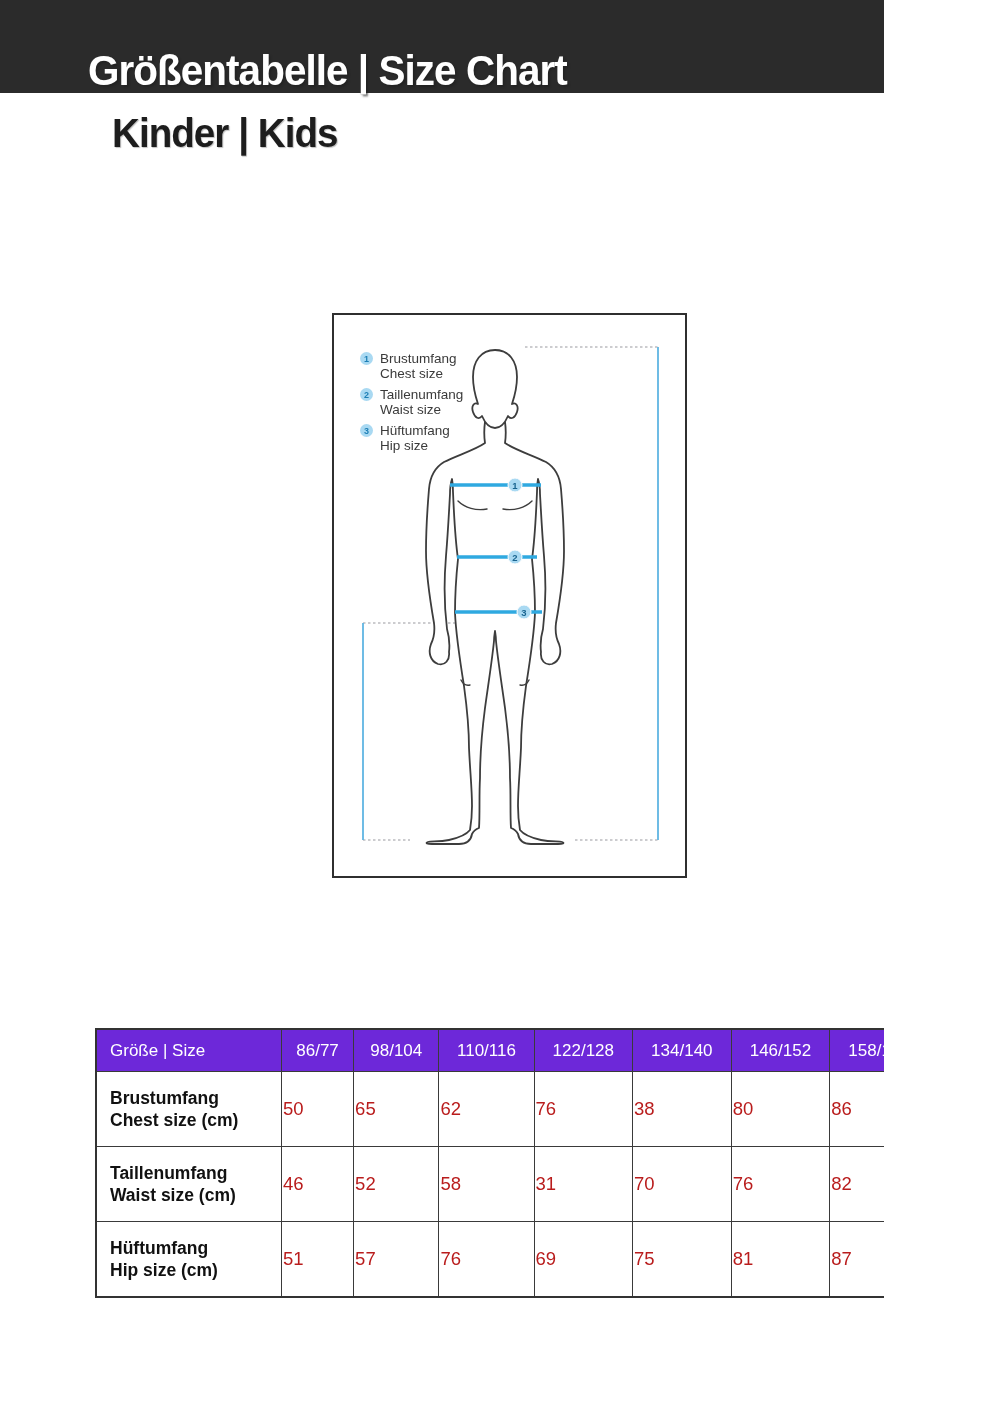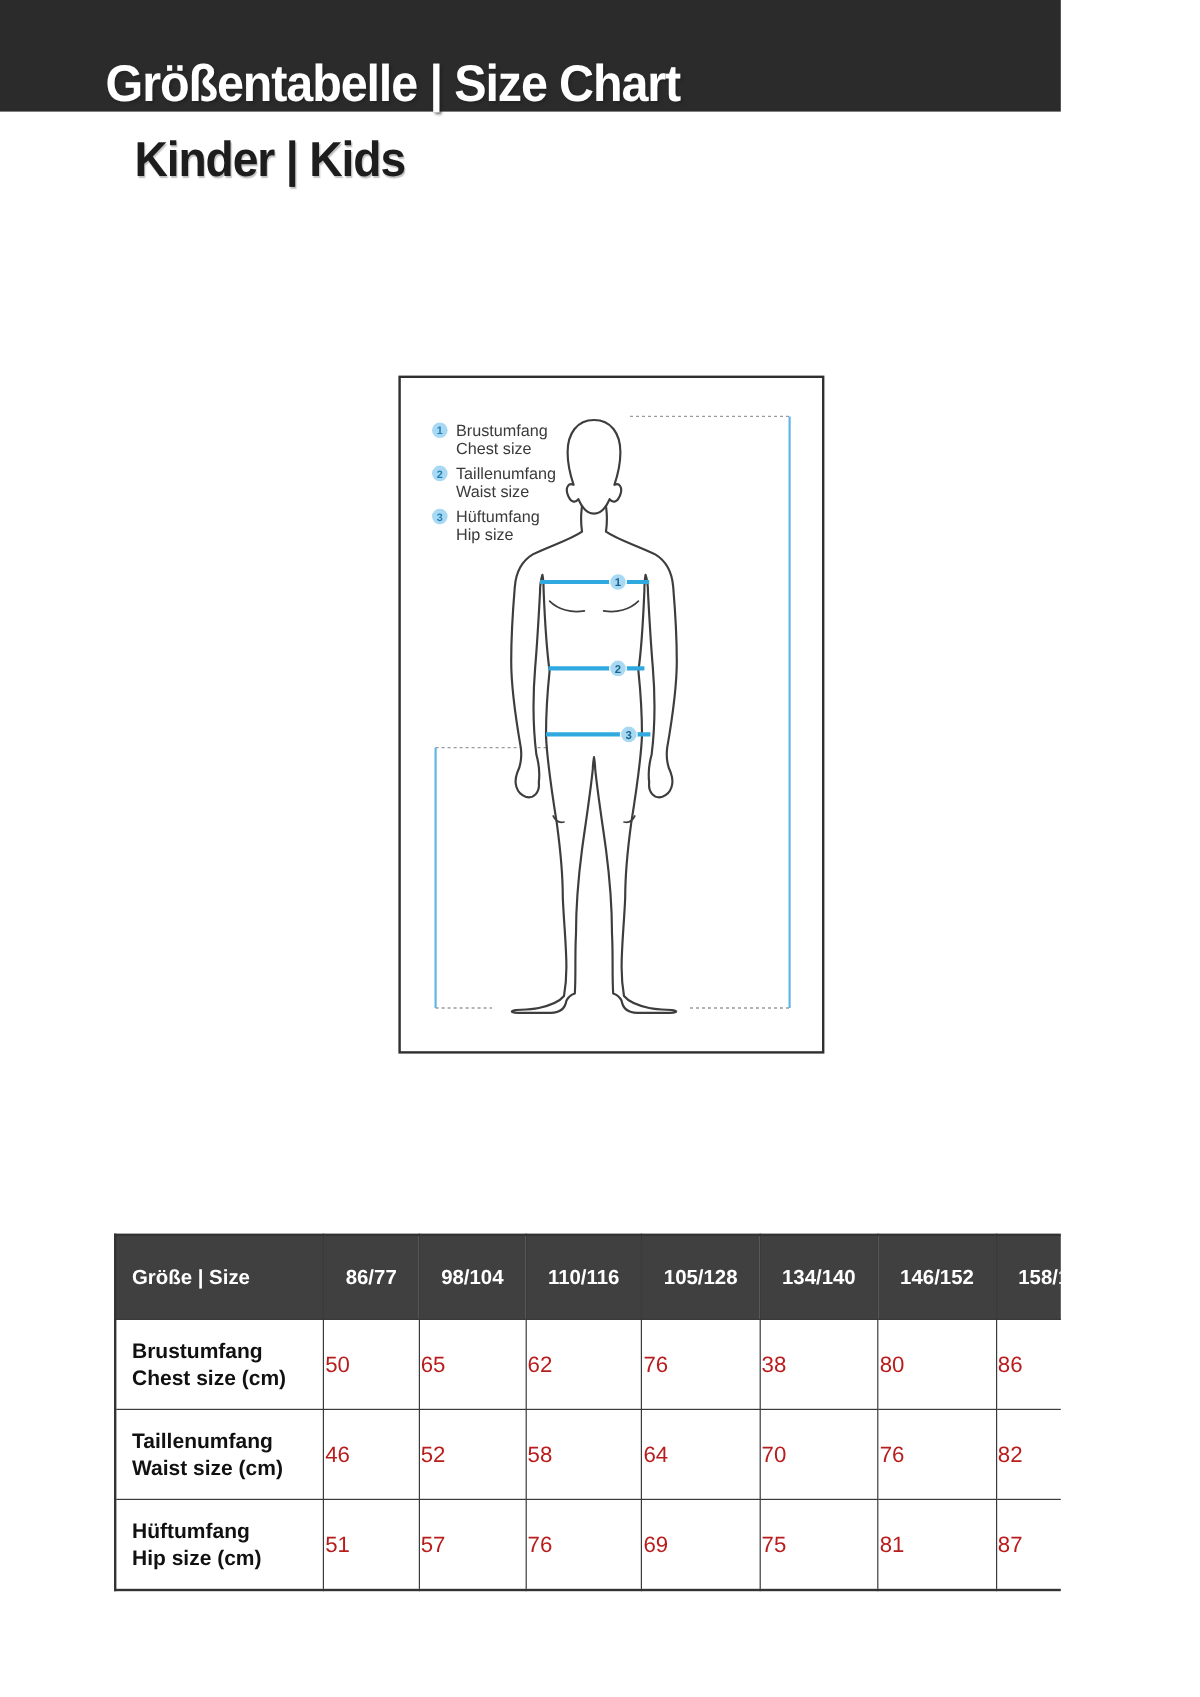--- a/index.html
+++ b/index.html
@@ -23,22 +23,22 @@
   .figure-box svg{position:absolute;left:0;top:0;}
   .legend{position:absolute;left:26px;top:36px;}
   .legend-item{display:flex;gap:7px;margin-bottom:6px;}
   .legend-badge{flex:0 0 auto;width:13px;height:13px;border-radius:50%;background:#a9d9f2;
         color:#1d7fb5;font-size:9px;font-weight:bold;display:flex;align-items:center;
         justify-content:center;margin-top:1px;}
   .legend-text{font-size:13.5px;line-height:15px;color:#3a3a3a;}
   .size-table{position:absolute;left:95px;top:1028px;width:835px;border-collapse:collapse;
         border:2px solid #333;}
   .size-table th,.size-table td{border:1px solid #3a3a3a;}
-  .size-table th{background:#404040;color:#fff;font-size:17px;font-weight:bold;height:33px;
-        text-align:center;padding:18px;}
+  .size-table th{background:#6d28d9;color:#fff;font-size:17px;font-weight:normal;height:33px;
+        text-align:center;padding:4px;}
   .size-table th.first{text-align:left;padding-left:13px;width:167px;}
   .size-table td{height:72px;background:#fff;}
   .row-label{font-weight:bold;font-size:17.5px;line-height:1.28;color:#111;padding-left:13px;}
   .cell-value{text-align:left;font-size:18.5px;font-weight:400;color:#b91c1c;margin-top:32px;}
   svg text.marker-num{font-size:9.5px;font-weight:bold;fill:#19648f;text-anchor:middle;
         font-family:"Liberation Sans",sans-serif;}
 </style>
 </head>
 <body>
 
@@ -131,21 +131,21 @@
     </div>
   </div>
 
   <table class="size-table">
     <tbody>
         <tr>
       <th class="first">Größe | Size</th>
       <th>86/77</th>
       <th>98/104</th>
       <th>110/116</th>
-      <th>105/128</th>
+      <th>122/128</th>
       <th>134/140</th>
       <th>146/152</th>
       <th>158/164</th>
     </tr>
     <tr>
       <td class="row-label">
         <span>Brustumfang</span><br>
         <span>Chest size (cm)</span>
       </td>
       <td class="cell-value">50</td>
@@ -157,21 +157,21 @@
       <td class="cell-value">86</td>
     </tr>
     <tr>
       <td class="row-label">
         <span>Taillenumfang</span><br>
         <span>Waist size (cm)</span>
       </td>
       <td class="cell-value">46</td>
       <td class="cell-value">52</td>
       <td class="cell-value">58</td>
-      <td class="cell-value">64</td>
+      <td class="cell-value">31</td>
       <td class="cell-value">70</td>
       <td class="cell-value">76</td>
       <td class="cell-value">82</td>
     </tr>
     <tr>
       <td class="row-label">
         <span>Hüftumfang</span><br>
         <span>Hip size (cm)</span>
       </td>
       <td class="cell-value">51</td>

